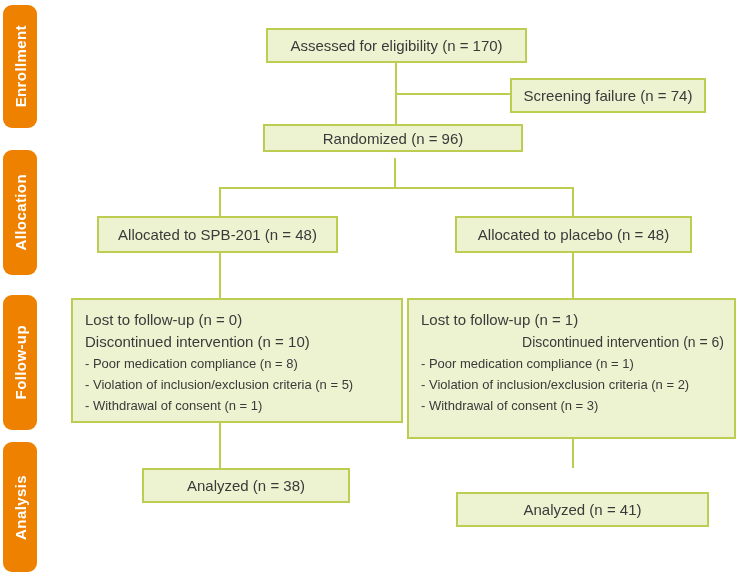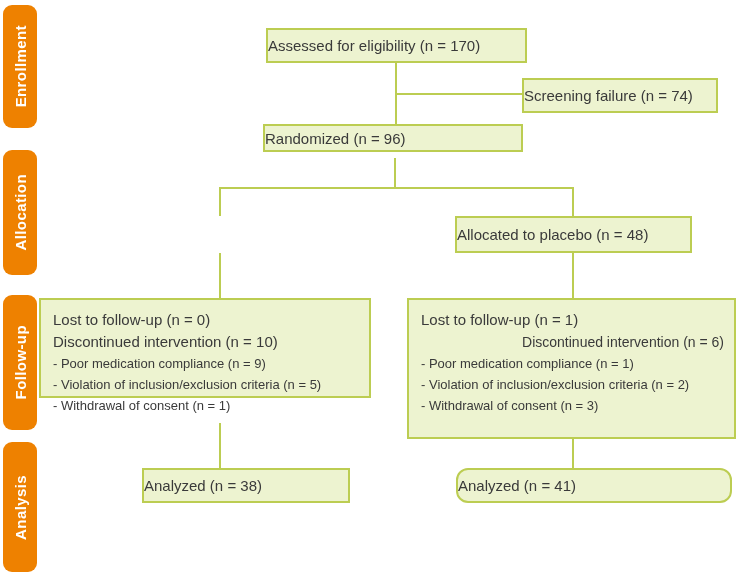--- a/index.html
+++ b/index.html
@@ -39,41 +39,41 @@
   .stage-allocation{top:150px;height:125px;}
   .stage-followup{top:295px;height:135px;}
   .stage-analysis{top:442px;height:130px;}
 
   
   .fbox{
     position:absolute;
     box-sizing:border-box;
     background:var(--box-fill);
     border:2px solid var(--box-border);
-    display:flex;align-items:center;justify-content:flex-start;
+    display:flex;align-items:center;justify-content:center;
     font-size:15px;
     text-align:center;
   }
   .box-assessed{left:266px;top:28px;width:261px;height:35px;}
-  .box-screening{left:522px;top:78px;width:196px;height:35px;}
+  .box-screening{left:510px;top:78px;width:196px;height:35px;}
   .box-randomized{left:263px;top:124px;width:260px;height:28px;}
   .box-alloc-left{left:97px;top:216px;width:241px;height:37px;}
   .box-alloc-right{left:455px;top:216px;width:237px;height:37px;}
   .box-analyzed-left{left:102px;top:468px;width:208px;height:35px;margin-left:40px;}
-  .box-analyzed-right{left:456px;top:468px;width:276px;height:35px;border-radius:12px;}
+  .box-analyzed-right{left:456px;top:492px;width:253px;height:35px;}
 
   .fbox-multi{
     position:absolute;
     box-sizing:border-box;
     background:var(--box-fill);
     border:2px solid var(--box-border);
     padding:9px 10px 6px 12px;
     text-align:left;
   }
-  .box-fu-left{left:39px;top:298px;width:332px;height:100px;}
+  .box-fu-left{left:71px;top:298px;width:332px;height:125px;}
   .box-fu-right{left:407px;top:298px;width:329px;height:141px;}
   .fu-line{white-space:nowrap;}
   .fu-line.big{font-size:15px;line-height:22px;}
   .fu-line.mid{font-size:14px;line-height:22px;text-align:right;}
   .fu-line.small{font-size:13px;line-height:21px;}
 
   
   .line{position:absolute;background:var(--box-border);}
   .vline{width:2px;}
   .hline{height:2px;}
@@ -122,29 +122,32 @@
   </div>
 
   <div class="fbox box-screening">
     <span>Screening failure (n = 74)</span>
   </div>
 
   <div class="fbox box-randomized">
     <span>Randomized (n = 96)</span>
   </div>
 
+  <div class="fbox box-alloc-left">
+    <span>Allocated to SPB-201 (n = 48)</span>
+  </div>
 
   <div class="fbox box-alloc-right">
     <span>Allocated to placebo (n = 48)</span>
   </div>
 
   <div class="fbox-multi box-fu-left">
     <div class="fu-line big">Lost to follow-up (n = 0)</div>
     <div class="fu-line big">Discontinued intervention (n = 10)</div>
-    <div class="fu-line small">- Poor medication compliance (n = 9)</div>
+    <div class="fu-line small">- Poor medication compliance (n = 8)</div>
     <div class="fu-line small">- Violation of inclusion/exclusion criteria (n = 5)</div>
     <div class="fu-line small">- Withdrawal of consent (n = 1)</div>
   </div>
 
   <div class="fbox-multi box-fu-right">
     <div class="fu-line big">Lost to follow-up (n = 1)</div>
     <div class="fu-line mid">Discontinued intervention (n = 6)</div>
     <div class="fu-line small">- Poor medication compliance (n = 1)</div>
     <div class="fu-line small">- Violation of inclusion/exclusion criteria (n = 2)</div>
     <div class="fu-line small">- Withdrawal of consent (n = 3)</div>

